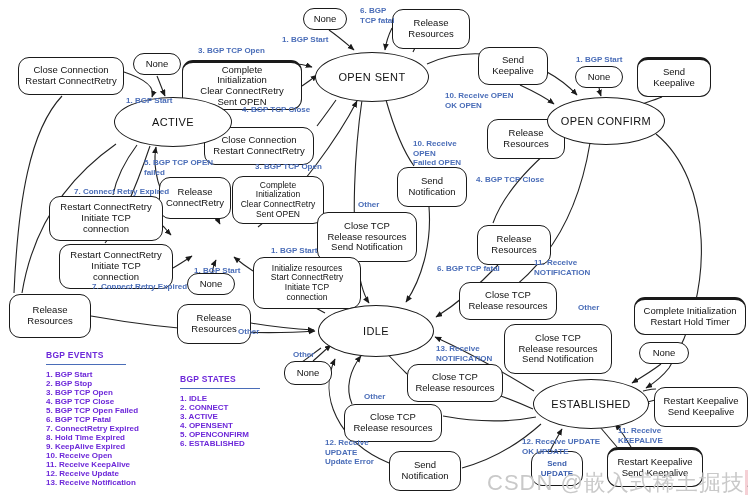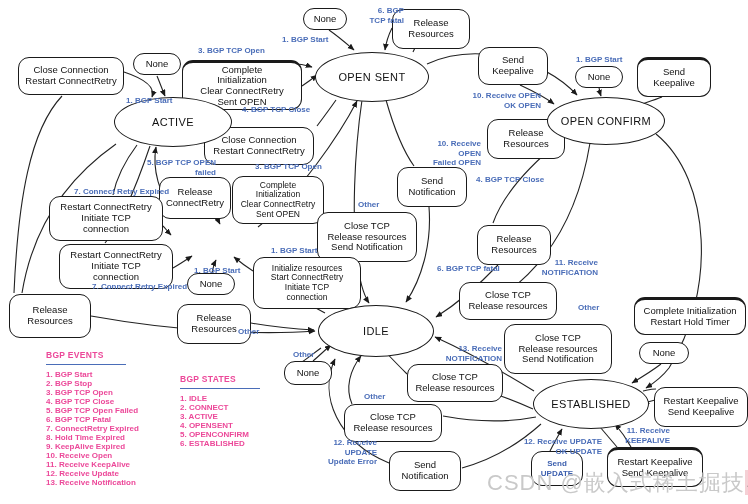--- a/index.html
+++ b/index.html
@@ -11,22 +11,22 @@
          font-size:11px;letter-spacing:.4px;color:#111;}
   .abox{position:absolute;z-index:2;border:1.5px solid #1a1a1a;border-radius:11px;
         background:#fff;display:flex;align-items:center;justify-content:center;
         text-align:center;font-size:9.5px;line-height:1.13;color:#111;
         white-space:pre-line;padding:1px 3px;box-sizing:border-box;}
   .abox.sm{font-size:8.5px;}
   .thick-top{border-top:3px solid #1a1a1a;}
   .blue-text{color:#3c5fae;font-weight:bold;font-size:8px;}
   .elabel{position:absolute;z-index:4;color:#4a6db8;font-size:8px;font-weight:bold;
           line-height:1.2;white-space:pre-line;}
-  .elabel.ctr{text-align:right;}
-  .legend{position:absolute;z-index:4;color:#ec4899;}
+  .elabel.ctr{text-align:left;}
+  .legend{position:absolute;z-index:4;color:#6d28d9;}
   .legend-title{font-size:8.5px;font-weight:bold;letter-spacing:.3px;
                 border-bottom:1.5px solid #4a6db8;padding-bottom:4px;margin-bottom:5px;
                 width:80px;}
   .legend-item{font-size:8px;font-weight:bold;line-height:9px;white-space:nowrap;}
   #watermark{position:absolute;z-index:5;left:487px;top:468px;font-size:22px;
              color:#c9c9c9;white-space:nowrap;letter-spacing:1px;}
   #watermark .wm-hl{background:#f5d0d5;color:#a09092;padding:0 2px;}
 </style>
 </head>
 <body>

